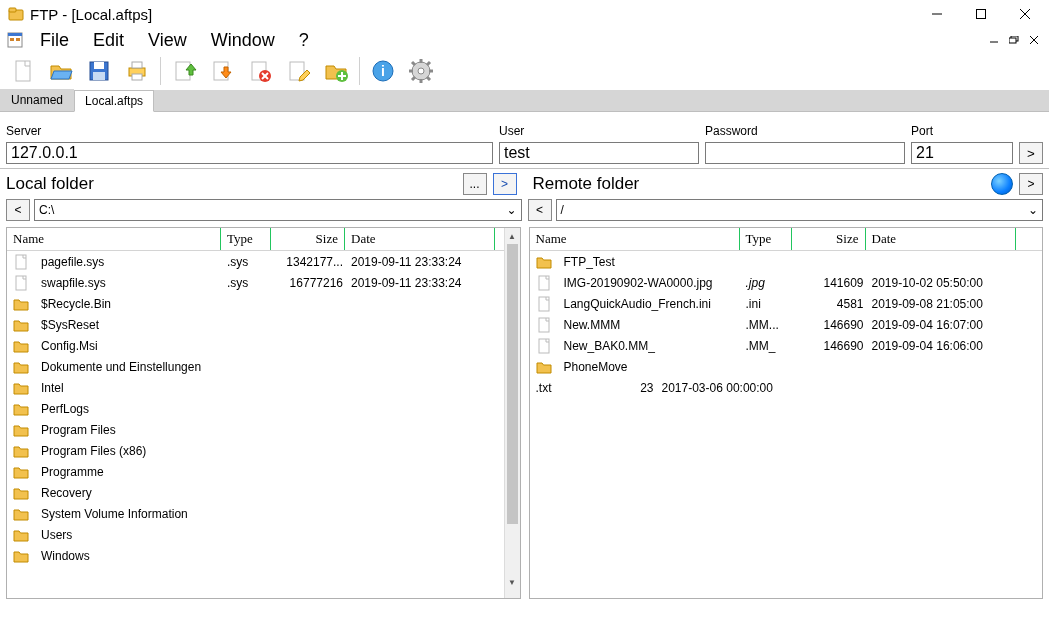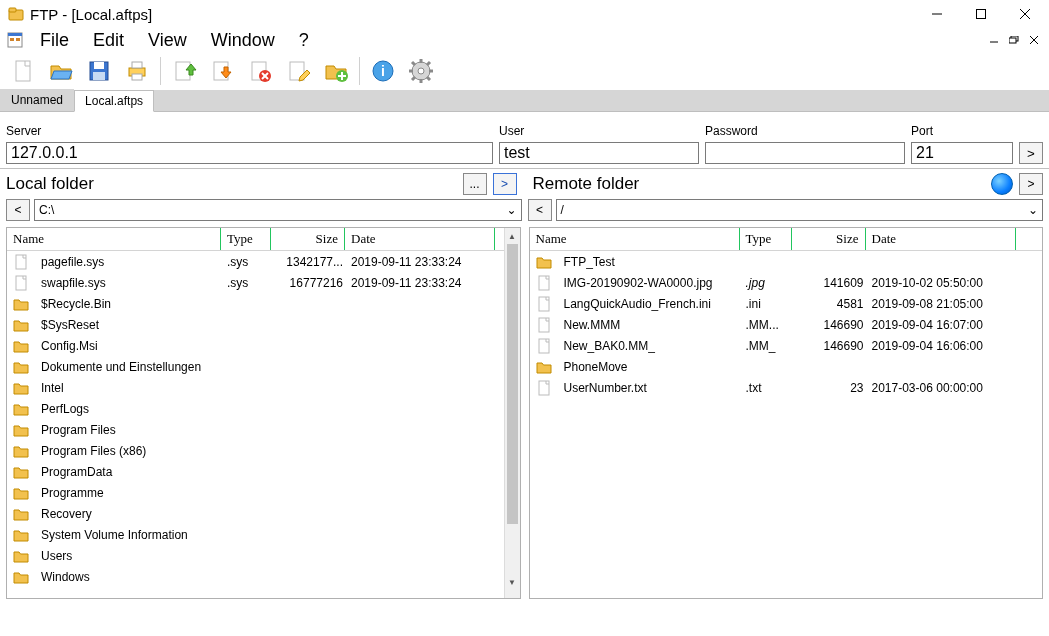--- a/index.html
+++ b/index.html
@@ -413,33 +413,20 @@
             <div class="cell right-align" style="width: 74px;"></div>
             <div class="cell" style="width: 150px;"></div>
           </div>
           <div class="row">
             <div class="cell icon-cell" style="width: 214px;">
               <span class="folder-icon">
                 <svg width="16" height="16">
                   <path d="M1 4h5l1.5 2H15v8H1z" fill="#f2c14e" stroke="#c28b00"></path>
                 </svg>
               </span>
-              <span>ProgramData</span>
-            </div>
-            <div class="cell" style="width: 50px;"></div>
-            <div class="cell right-align" style="width: 74px;"></div>
-            <div class="cell" style="width: 150px;"></div>
-          </div>
-          <div class="row">
-            <div class="cell icon-cell" style="width: 214px;">
-              <span class="folder-icon">
-                <svg width="16" height="16">
-                  <path d="M1 4h5l1.5 2H15v8H1z" fill="#f2c14e" stroke="#c28b00"></path>
-                </svg>
-              </span>
               <span>Programme</span>
             </div>
             <div class="cell" style="width: 50px;"></div>
             <div class="cell right-align" style="width: 74px;"></div>
             <div class="cell" style="width: 150px;"></div>
           </div>
           <div class="row">
             <div class="cell icon-cell" style="width: 214px;">
               <span class="folder-icon">
                 <svg width="16" height="16">
@@ -585,28 +572,19 @@
                 <path d="M1 4h5l1.5 2H15v8H1z" fill="#f2c14e" stroke="#c28b00"></path>
               </svg>
             </span>
             <span>PhoneMove</span>
           </div>
           <div class="cell" style="width: 52px;"></div>
           <div class="cell right-align" style="width: 74px;"></div>
           <div class="cell" style="width: 150px;"></div>
         </div>
         <div class="row">
-          <div class="cell icon-cell" style="width: 210px;">
-            <span class="file-icon">
-              <svg width="16" height="16">
-                <rect x="3" y="1" width="10" height="14" fill="#fff" stroke="#bbb"></rect>
-                <polyline points="10,1 10,4 13,4" fill="none" stroke="#bbb"></polyline>
-              </svg>
-            </span>
-            <span>UserNumber.txt</span>
-          </div>
           <div class="cell" style="width: 52px;">.txt</div>
           <div class="cell right-align" style="width: 74px;">23</div>
           <div class="cell" style="width: 150px;">2017-03-06 00:00:00</div>
         </div>
       </div>
   </div>
 </div>
 
 </body></html>

